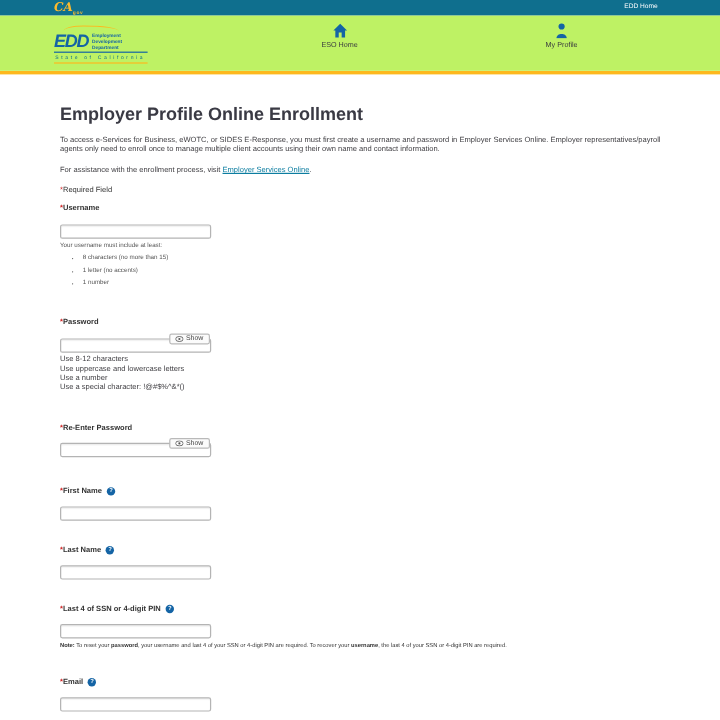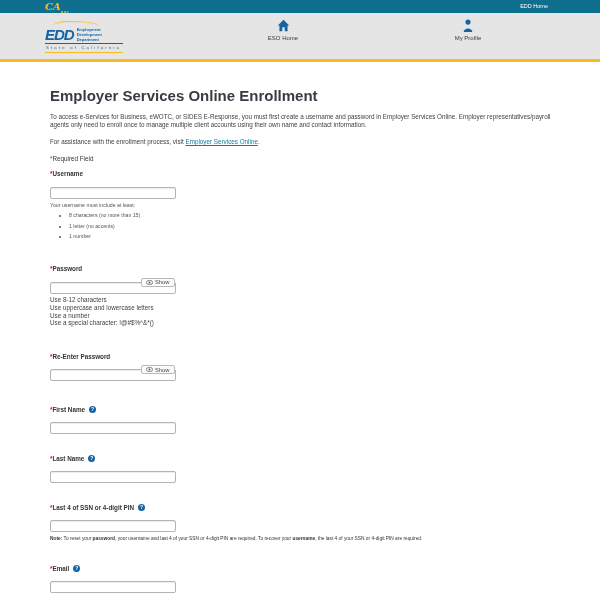--- a/index.html
+++ b/index.html
@@ -10,21 +10,21 @@
   .topbar { position:relative; height:13px; background:#0f6f8e; }
   .ca-logo { position:absolute; left:45px; top:0px; color:#fdbb2d;
     font-family:"DejaVu Serif", serif; font-style:italic; font-weight:bold;
     font-size:10px; line-height:13px; }
   .ca-logo .gov { font-family:"Liberation Sans", sans-serif; font-style:normal;
     font-size:4px; font-weight:bold; vertical-align:sub; letter-spacing:.5px; }
   .topbar-link { position:absolute; right:52px; top:0; color:#ffffff;
     font-size:5.5px; line-height:13px; text-decoration:none; }
 
   
-  .header { position:relative; height:46px; background:#e5e5e5; }
+  .header { position:relative; height:46px; background:#bef264; }
   .edd-logo { position:absolute; left:45px; top:8px; width:78px; }
   .edd-arc { width:46px; height:7px; border-top:1.6px solid #fdb81e;
     border-radius:50% 90% 0 0 / 100% 100% 0 0; margin-left:8px; }
   .edd-row { display:flex; align-items:center; }
   .edd-word { color:#1464a5; font-weight:bold; font-style:italic;
     font-size:15px; line-height:14px; letter-spacing:-1px; }
   .edd-dept { margin-left:3px; color:#1464a5; font-weight:bold;
     font-size:4px; line-height:4.8px; }
   .edd-state { margin-top:1px; border-top:1px solid #1464a5;
     border-bottom:1.6px solid #fdb81e; color:#0f6f8e; font-size:4.2px;
@@ -111,21 +111,21 @@
         <path d="M2 15 C2 9.5 12 9.5 12 15 Z" fill="#1464a5"></path>
       </svg>
     </div>
     <div class="nav-label">My Profile</div>
   </div>
 </div>
 
 <div class="gold-rule"></div>
 
 <div class="main">
-  <h1>Employer Services Online Enrollment</h1>
+  <h1>Employer Profile Online Enrollment</h1>
 
   <p class="intro">To access e-Services for Business, eWOTC, or SIDES E-Response, you must first create a username and password in Employer Services Online. Employer representatives/payroll agents only need to enroll once to manage multiple client accounts using their own name and contact information.</p>
 
   <p class="assist"><span>For assistance with the enrollment process, visit </span><a class="link">Employer Services Online</a><span>.</span></p>
 
   <p class="required-field"><span class="req">*</span><span>Required Field</span></p>
 
   <div class="group tight">
     <div class="form-label">
         <span class="req">*</span>

